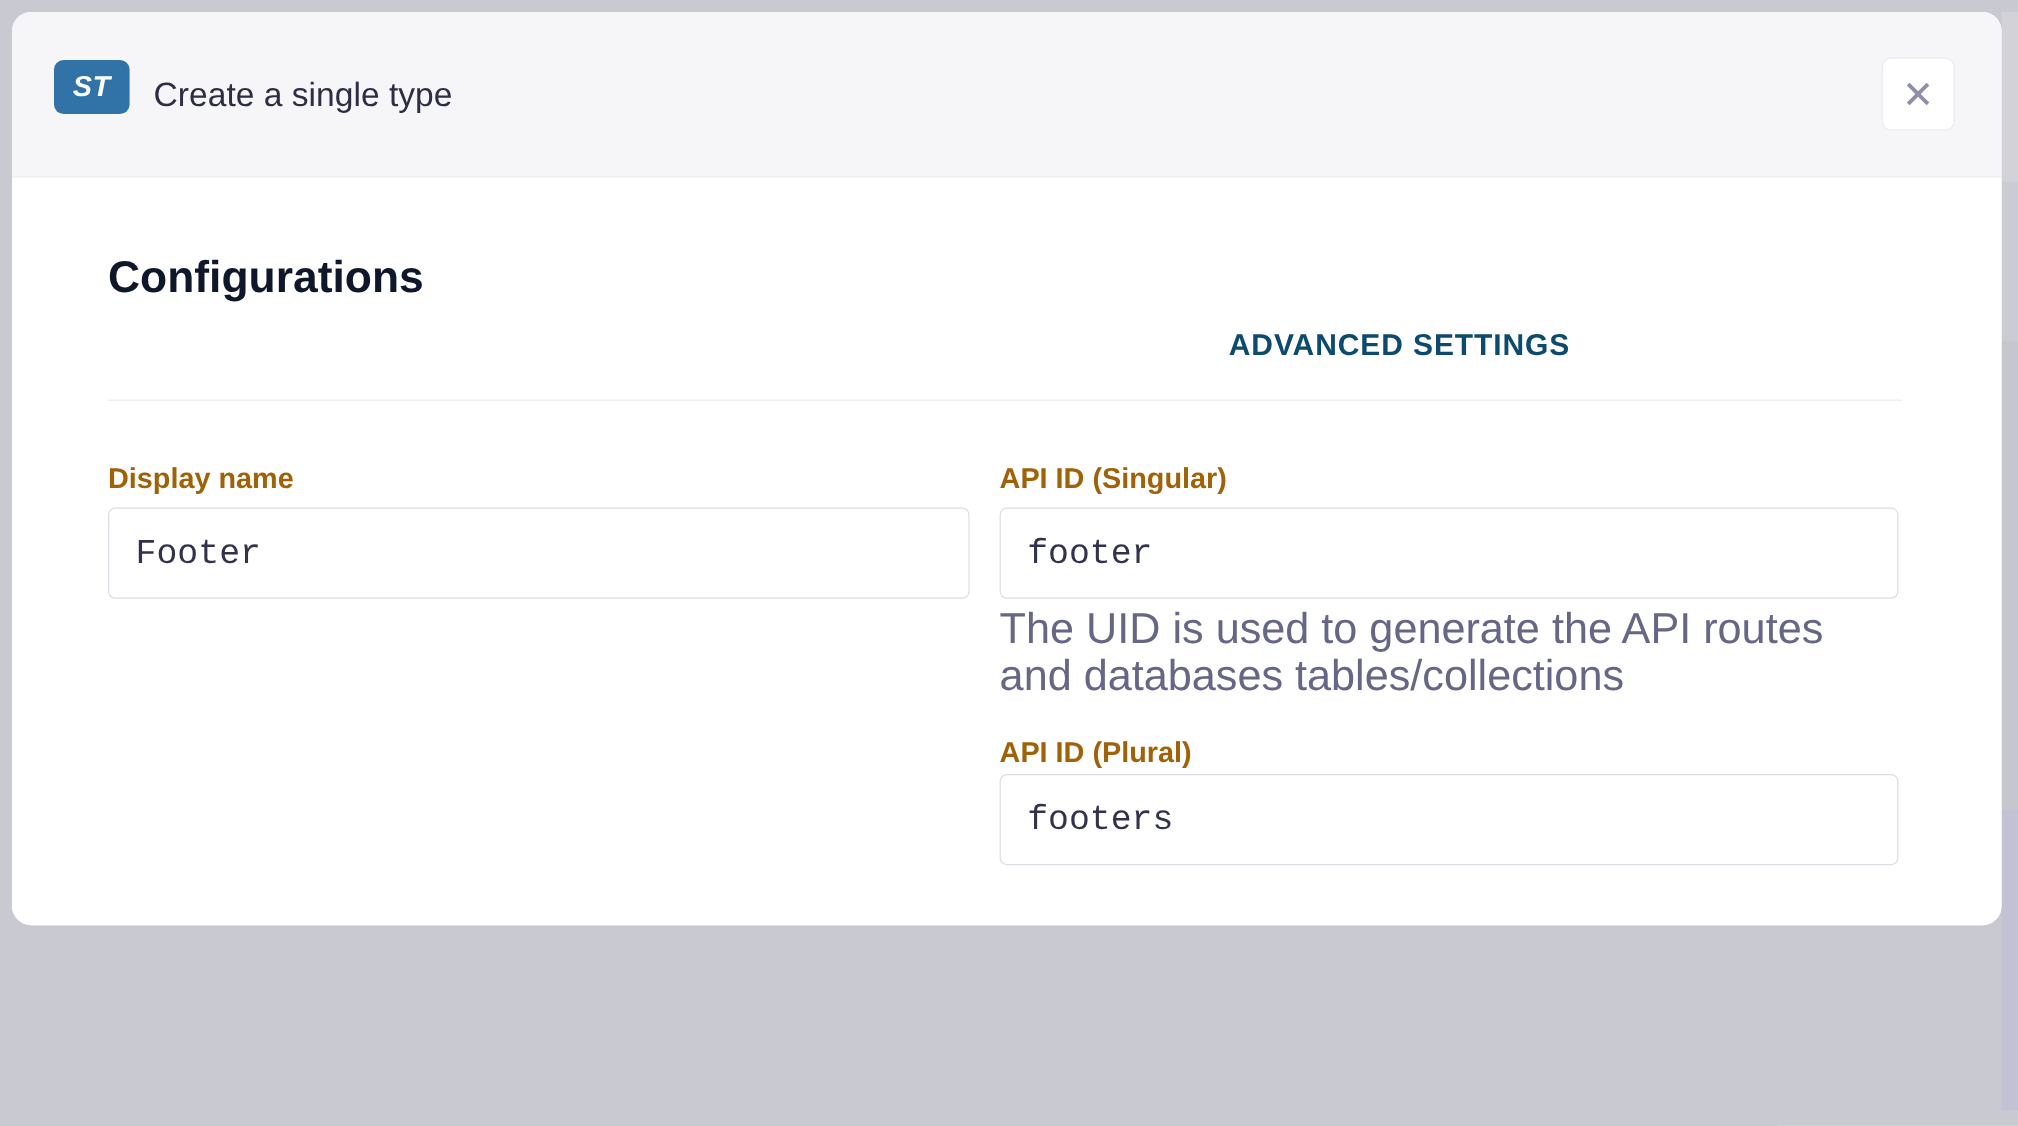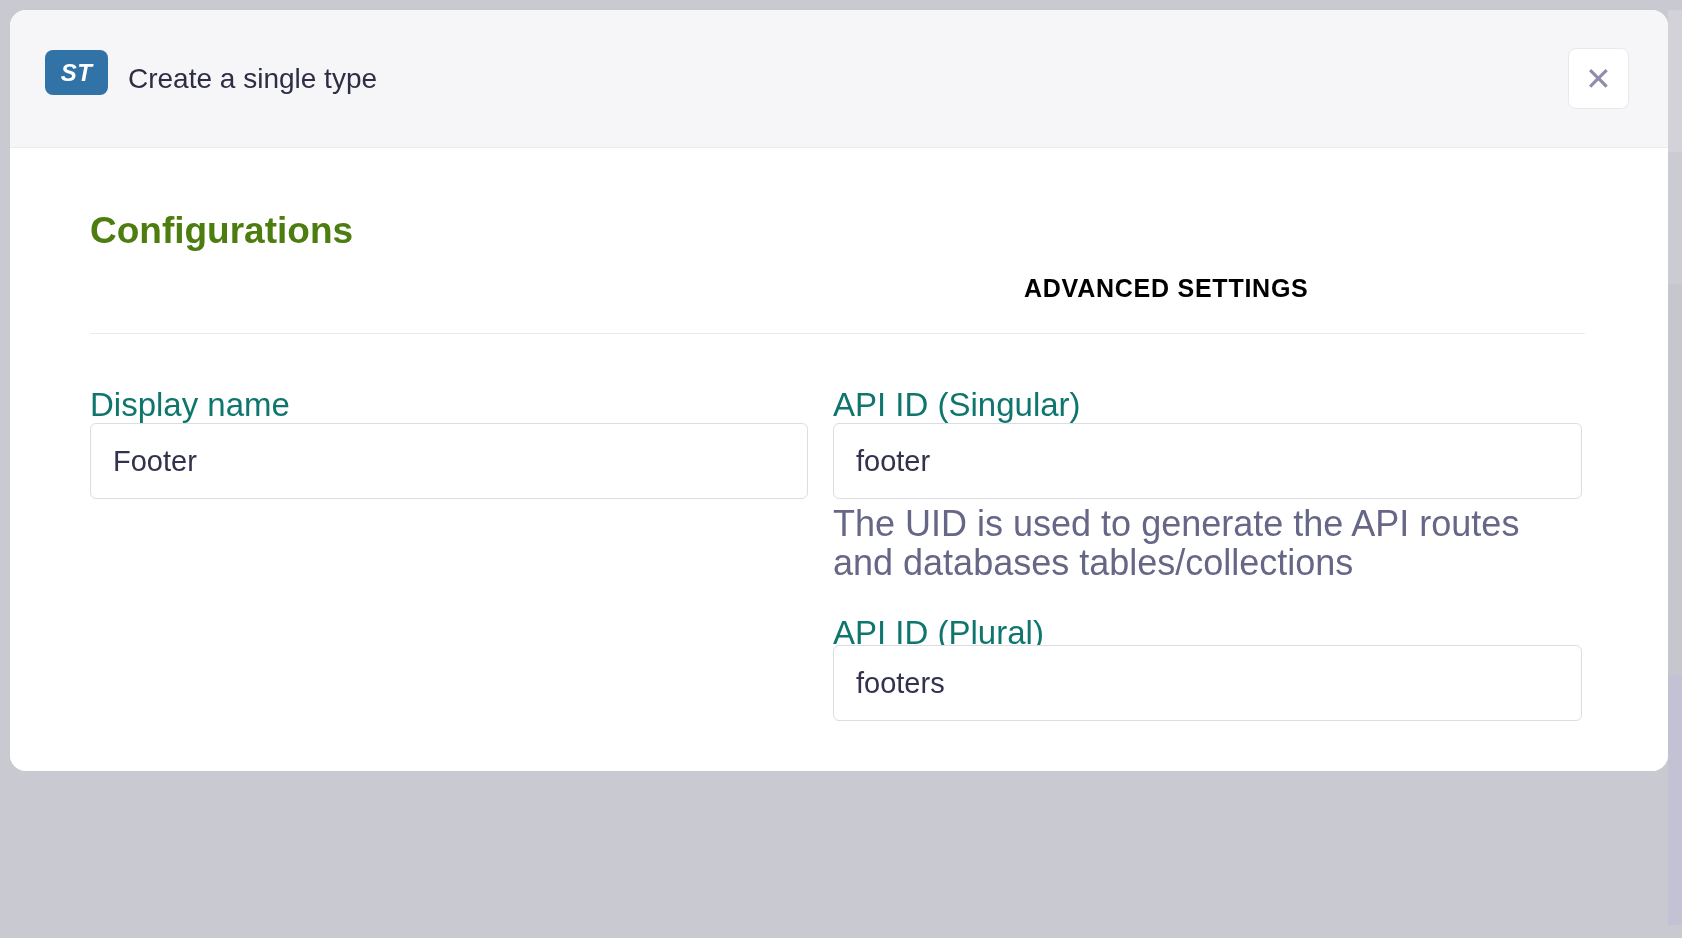--- a/index.html
+++ b/index.html
@@ -60,62 +60,62 @@
   }
   .close-x {
     color: #8e8ea9; font-size: 32px; line-height: 1; font-weight: 400;
   }
 
   
   .modal-body { position: relative; height: 650px; background: #ffffff; }
 
   .section-title {
     position: absolute; left: 80px; top: 62px;
-    font-size: 37px; font-weight: 700; color: #4d7c0f;
+    font-size: 37px; font-weight: 700; color: #0f172a;
   }
   .section-subtitle {
     position: absolute; left: 80px; top: 122px;
     font-size: 27px; color: #666687;
   }
   .divider {
     position: absolute; left: 80px; top: 185px;
     width: 1495px; height: 1px; background: #eaeaef;
   }
   .tabs {
     position: absolute; left: 990px; top: 96px; height: 89px;
     display: flex;
   }
   .tab {
     display: flex; align-items: center;
     padding: 0 24px;
     font-size: 25px; font-weight: 700; letter-spacing: 0.03em;
-    color: #000000;
+    color: #0c4a6e;
     cursor: pointer;
     box-sizing: border-box;
   }
   .tab.active {
     color: #3432db;
     border-bottom: 6px solid #3432db;
   }
 
   .col-left  { position: absolute; left: 80px;  width: 718px; }
   .col-right { position: absolute; left: 823px; width: 749px; }
 
   .field-label {
     position: absolute; top: 238px;
-    font-size: 33px; font-weight: 400; color: #0f766e;
+    font-size: 24px; font-weight: 700; color: #a16207;
   }
   .text-input {
     position: absolute; top: 275px;
     width: 100%; height: 76px;
     box-sizing: border-box;
     border: 1px solid #dcdce4;
     border-radius: 6px;
     background: #ffffff;
-    font-family: Liberation Sans, sans-serif;
+    font-family: Liberation Mono, monospace;
     font-size: 29px; color: #32324d;
     padding: 0 20px 0 22px;
     outline: none;
   }
   .field-hint {
     position: absolute; top: 356px;
     width: 740px;
     font-size: 36px; line-height: 39px; color: #666687;
   }
   .label-plural { top: 466px; text-align: right; }

